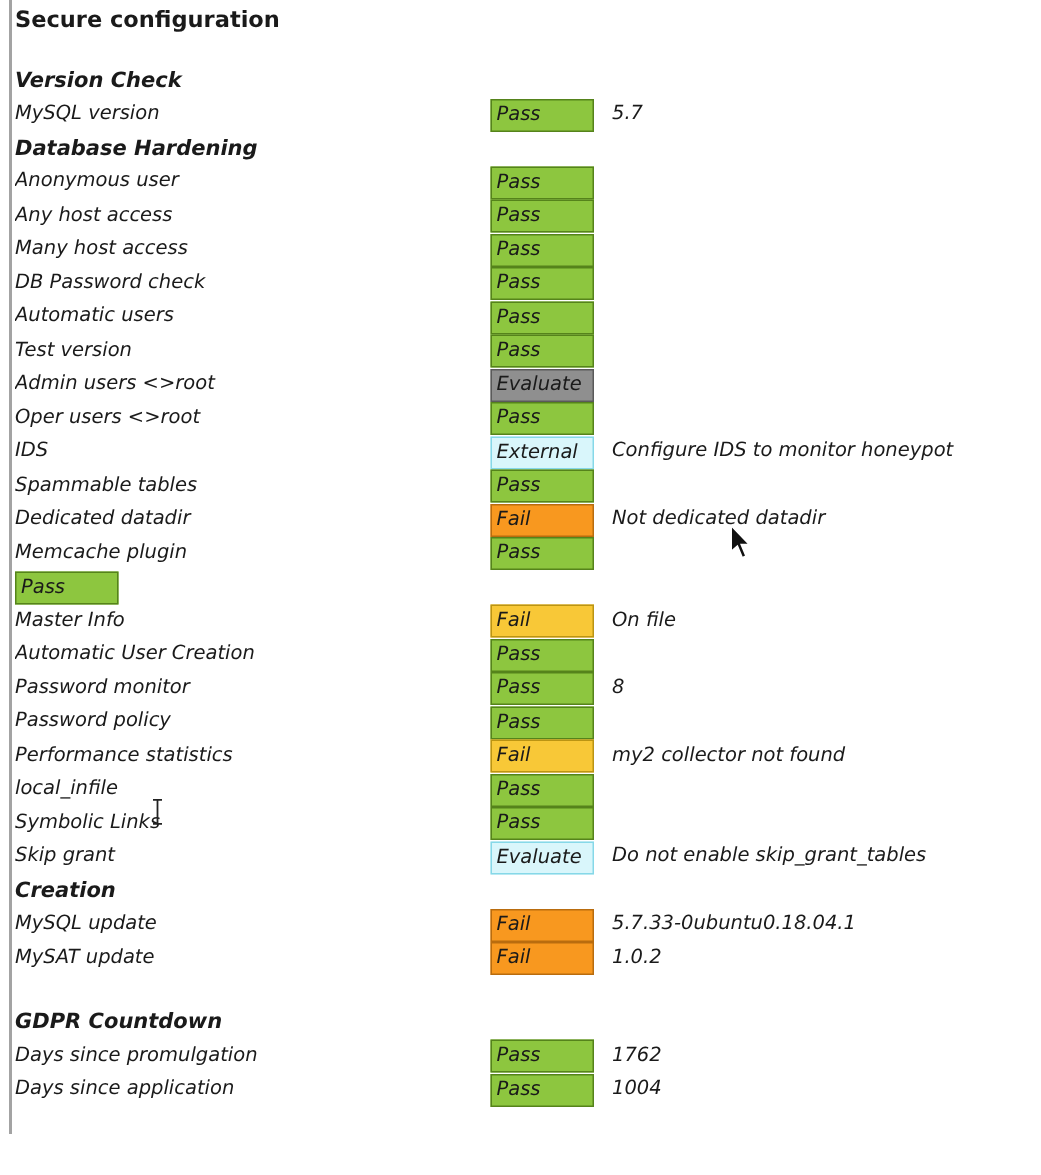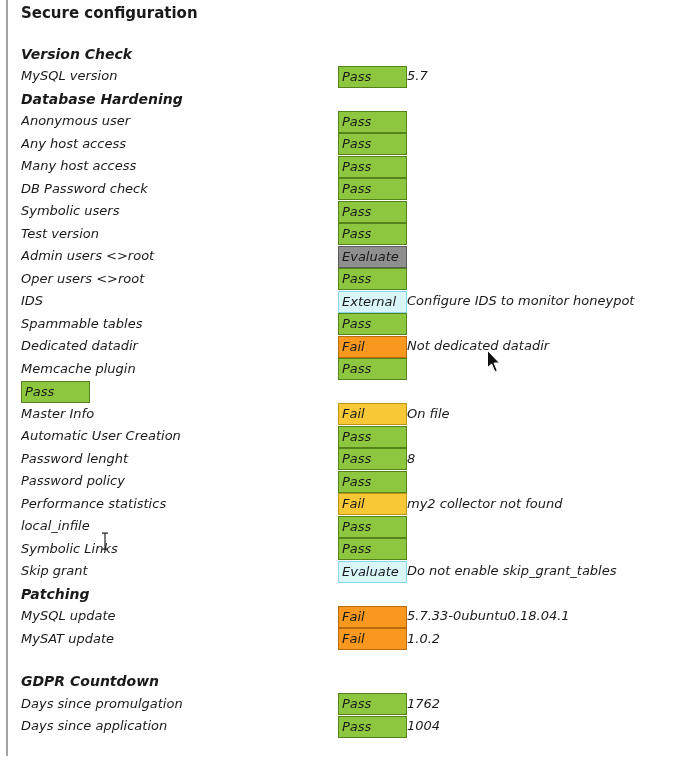--- a/index.html
+++ b/index.html
@@ -5,21 +5,21 @@
   html,body{margin:0;padding:0;background:#ffffff;}
   body{
     width:694px;height:783px;position:relative;overflow:hidden;
     font-family:"DejaVu Sans","Liberation Sans",sans-serif;
     color:#1a1a1a;
   }
   .left-border{
     position:absolute;left:6px;top:0;width:2px;height:756px;
     background:#a3a3a3;
   }
-  .content{position:absolute;left:21px;top:2px;right:0;}
+  .content{position:absolute;left:10px;top:2px;right:0;}
   .report-title{
     height:22.5px;line-height:22.5px;font-weight:bold;font-size:15px;
     white-space:nowrap;
   }
   .title-gap{height:18px;}
   .section-gap{height:20px;}
   .section-heading{
     height:22.5px;line-height:22.5px;font-weight:bold;font-size:14px;
     white-space:nowrap;
     font-style:italic;
@@ -34,21 +34,21 @@
     border:1px solid transparent;
     font-size:13px;line-height:20px;padding-left:3px;
     white-space:nowrap;overflow:hidden;
   }
   .badge-pass{background:var(--pass-bg);border-color:var(--pass-border);margin-top:36px;}
   .badge-fail{background:var(--fail-bg);border-color:var(--fail-border);}
   .badge-warn{background:var(--warn-bg);border-color:var(--warn-border);}
   .badge-evaluate{background:var(--evaluate-bg);border-color:var(--evaluate-border);}
   .badge-external{background:var(--external-bg);border-color:var(--external-border);}
   .note{
-    margin-left:0;font-size:13px;line-height:22.5px;white-space:nowrap;
+    margin-left:12px;font-size:13px;line-height:22.5px;white-space:nowrap;
   }
   .mouse-cursor{position:absolute;left:486px;top:350px;width:16px;height:23px;}
   .text-cursor{position:absolute;left:100px;top:532px;width:10px;height:19px;}
 </style>
 </head>
 <body>
 
 <div class="left-border"></div>
 
 <div class="content">
@@ -72,21 +72,21 @@
       </div>
       <div class="row">
         <span class="label">Many host access</span>
         <span class="badge badge-pass">Pass</span>
       </div>
       <div class="row">
         <span class="label">DB Password check</span>
         <span class="badge badge-pass">Pass</span>
       </div>
       <div class="row">
-        <span class="label">Symbolic users</span>
+        <span class="label">Automatic users</span>
         <span class="badge badge-pass">Pass</span>
       </div>
       <div class="row">
         <span class="label">Test version</span>
         <span class="badge badge-pass">Pass</span>
       </div>
       <div class="row">
         <span class="label">Admin users &lt;&gt;root</span>
         <span class="badge badge-evaluate">Evaluate</span>
       </div>
@@ -118,21 +118,21 @@
       <div class="row">
         <span class="label">Master Info</span>
         <span class="badge badge-warn">Fail</span>
         <span class="note">On file</span>
       </div>
       <div class="row">
         <span class="label">Automatic User Creation</span>
         <span class="badge badge-pass">Pass</span>
       </div>
       <div class="row">
-        <span class="label">Password lenght</span>
+        <span class="label">Password monitor</span>
         <span class="badge badge-pass">Pass</span>
         <span class="note">8</span>
       </div>
       <div class="row">
         <span class="label">Password policy</span>
         <span class="badge badge-pass">Pass</span>
       </div>
       <div class="row">
         <span class="label">Performance statistics</span>
         <span class="badge badge-warn">Fail</span>
@@ -144,21 +144,21 @@
       </div>
       <div class="row">
         <span class="label">Symbolic Links</span>
         <span class="badge badge-pass">Pass</span>
       </div>
       <div class="row">
         <span class="label">Skip grant</span>
         <span class="badge badge-external">Evaluate</span>
         <span class="note">Do not enable skip_grant_tables</span>
       </div>
-      <div class="section-heading">Patching</div>
+      <div class="section-heading">Creation</div>
       <div class="row">
         <span class="label">MySQL update</span>
         <span class="badge badge-fail">Fail</span>
         <span class="note">5.7.33-0ubuntu0.18.04.1</span>
       </div>
       <div class="row">
         <span class="label">MySAT update</span>
         <span class="badge badge-fail">Fail</span>
         <span class="note">1.0.2</span>
       </div>

